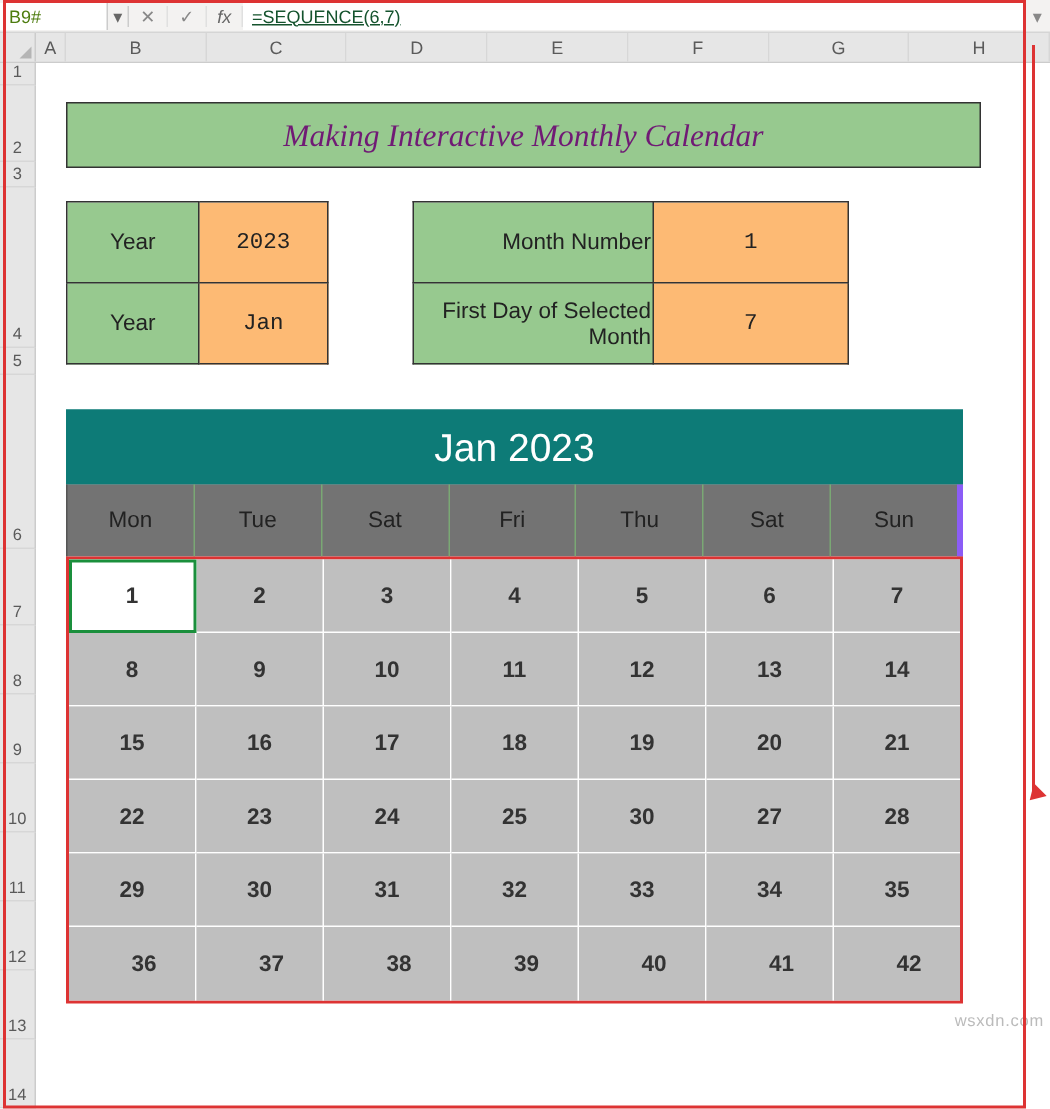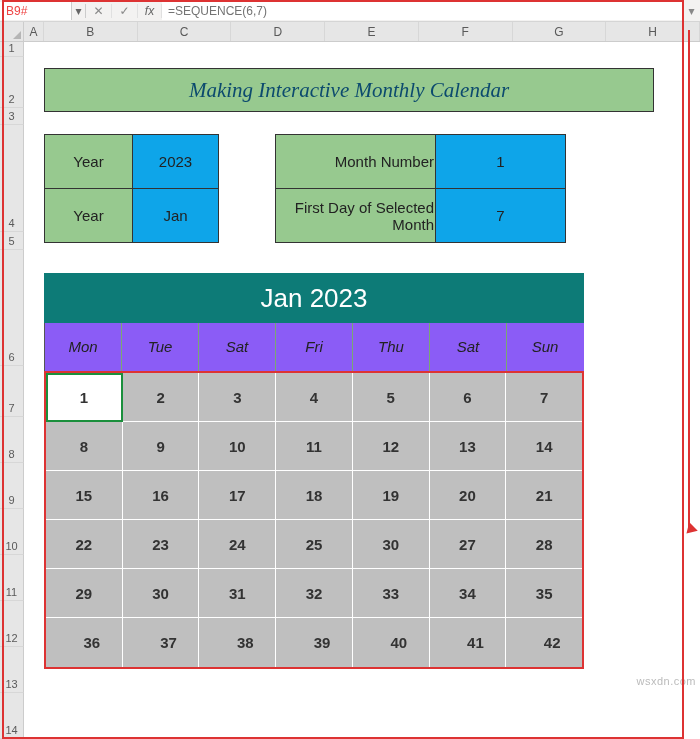--- a/index.html
+++ b/index.html
@@ -50,21 +50,21 @@
     height: 22px;
     border-bottom: 1px solid #d5d5d5;
     background: #f3f2f1;
     font-size: 12px;
   }
   .namebox {
     width: 72px;
     padding: 2px 6px;
     border-right: 1px solid #ccc;
     background: #fff;
-    color: #ef4444;
+    color: #4d7c0f;
     outline: none;
   }
   .namebox-dd {
     width: 14px; text-align: center; color: #666;
     border-right: 1px solid #ccc;
     cursor: pointer;
   }
   .fxbtn {
     width: 26px; text-align: center; color: #888;
     border-right: 1px solid #e0e0e0;
@@ -73,22 +73,23 @@
   .fx-label {
     width: 24px; text-align: center;
     font-style: italic;
     color: #666;
     border-right: 1px solid #e0e0e0;
   }
   .formula-input {
     flex: 1;
     padding: 2px 6px;
     background: #fff;
-    color: #737373;
+    color: #14532d;
     outline: none;
+    text-decoration: underline;
   }
   .formula-dd {
     width: 18px; text-align: center; color: #888;
     border-left: 1px solid #e0e0e0;
     cursor: pointer;
   }
   .corner-row {
     display: flex;
     height: 20px;
     background: #e6e6e6;
@@ -153,21 +154,21 @@
   }
   
   .title-banner {
     margin-top: 26px;
     height: 44px;
     background: #97c98f;
     border: 1px solid #333;
     display: flex;
     align-items: center;
     justify-content: center;
-    color: #0c4a6e;
+    color: #701a75;
     font-size: 21px;
     font-style: italic;
     font-family: Georgia, serif;
   }
   
   .params-row {
     display: flex;
     margin-top: 22px;
     gap: 56px;
   }
@@ -177,44 +178,43 @@
     padding-left: 47px;
   }
   .ptable td {
     border: 1px solid #333;
     text-align: center;
     vertical-align: middle;
     font-size: 15px;
     height: 54px;
   }
   .ptable .lbl { background: #97c98f; width: 88px; }
-  .ptable .val { background: #0ea5e9; width: 86px; }
+  .ptable .val { background: #fdba74; width: 86px; font-family: Liberation Mono, monospace; }
   .ptable2 .lbl { width: 160px; text-align: right; }
   .ptable2 .val { width: 130px; }
   
   .cal-wrap {
     margin-top: 30px;
-    width: 540px;
+    width: 598px;
   }
   .cal-title {
     height: 50px;
     background: #0d7b77;
     border: 1px solid #0d7b77;
     color: #fff;
     font-size: 26px;
     display: flex;
     align-items: center;
     justify-content: center;
   }
   .cal-head {
     display: flex;
-    background: #8b5cf6;
+    background: #737373;
     border-left: 1px solid #555;
-    border-right: 1px solid #8b5cf6;
-    font-style: italic;
+    border-right: 4px solid #8b5cf6;
   }
   .cal-head div {
     flex: 1;
     text-align: center;
     height: 48px;
     line-height: 48px;
     font-size: 15px;
     border-right: 1px solid #7aa874;
   }
   .cal-head div:last-child { border-right: none; }

